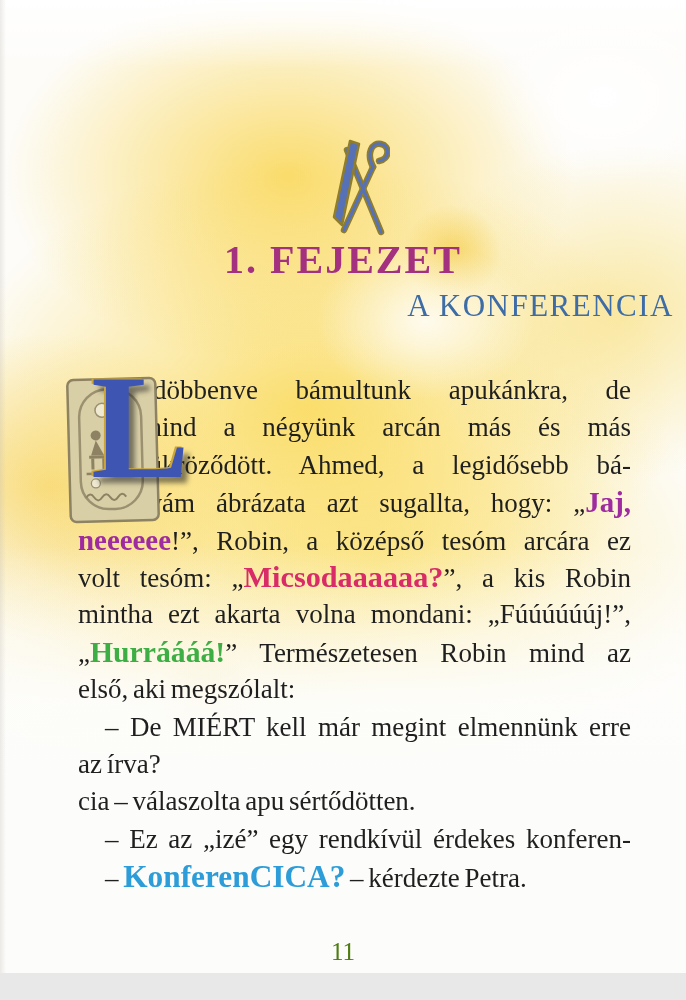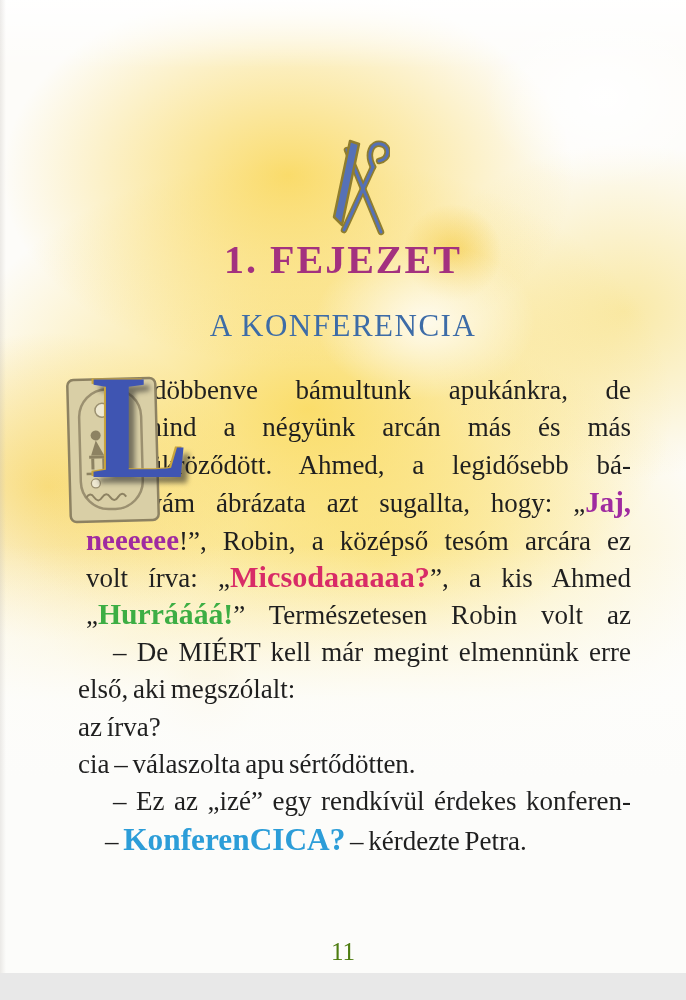--- a/index.html
+++ b/index.html
@@ -30,27 +30,27 @@
       radial-gradient(ellipse 340px 210px at 20% 66%, rgba(250,230,152,0.55), rgba(250,230,152,0) 75%);
   }
   
   .page::after{
     content:"";position:absolute;inset:0;pointer-events:none;
     background:linear-gradient(to right, rgba(190,185,180,0.28) 0px, rgba(190,185,180,0) 6px);
   }
   .hdr-icon{position:absolute;left:316px;top:136px;width:74px;height:102px;z-index:2;}
   .centered{position:absolute;left:12px;width:662px;text-align:center;z-index:2;}
   .chapter-title{top:236px;font-size:40px;font-weight:bold;color:var(--title);letter-spacing:2px;}
-  .chapter-subtitle{top:308px;font-size:31px;font-weight:normal;color:var(--subtitle);letter-spacing:1.5px;}
+  .chapter-subtitle{top:288px;font-size:31px;font-weight:normal;color:var(--subtitle);letter-spacing:1.5px;text-align:right;}
   .body-text{
     position:absolute;left:78px;top:372px;width:553px;z-index:2;
     font-size:27px;color:var(--body);
   }
   .line{height:37.4px;line-height:37.4px;word-spacing:-2px;white-space:nowrap;}
-  .line.just{white-space:normal;text-align:justify;text-align-last:justify;margin-left:8px;}
+  .line.just{white-space:normal;text-align:justify;text-align-last:justify;}
   .line.ind-drop{margin-left:63px;}
   .line.ind-dialogue{padding-left:27px;}
   .em{font-weight:bold;font-size:1.07em;}
   .em.magenta{color:var(--magenta);}
   .em.crimson{color:var(--crimson);font-size:1.12em;}
   .em.green{color:var(--green);font-size:1.1em;}
   .em.blue{color:var(--blue);font-size:1.16em;}
   .dropcap{position:absolute;left:-13px;top:3px;width:96px;height:150px;z-index:3;}
   .dropcap svg{position:absolute;left:0;top:0;}
   .dropcap-letter{
@@ -104,24 +104,25 @@
         </g>
       </svg>
       <span class="dropcap-letter">L</span>
     </div>
 
   <div class="line just ind-drop"><span>edöbbenve bámultunk apukánkra, de</span></div>
       <div class="line just ind-drop"><span>mind a négyünk arcán más és más</span></div>
       <div class="line just ind-drop"><span>tükröződött. Ahmed, a legidősebb bá-</span></div>
       <div class="line just ind-drop"><span>tyám ábrázata azt sugallta, hogy: „</span><span class="em magenta">Jaj,</span></div>
       <div class="line just"><span class="em magenta">neeeeee</span><span>!”, Robin, a középső tesóm arcára ez</span></div>
-      <div class="line just"><span>volt írva: „</span><span class="em crimson">Micsodaaaaaa?</span><span>”, a kis Ahmed</span></div>
-      <div class="line just"><span>„</span><span class="em green">Hurráááá!</span><span>” Természetesen Robin volt az</span></div>
+      <div class="line just"><span>volt tesóm: „</span><span class="em crimson">Micsodaaaaaa?</span><span>”, a kis Robin</span></div>
+      <div class="line just"><span>mintha ezt akarta volna mondani: „Fúúúúúúj!”,</span></div>
+      <div class="line just"><span>„</span><span class="em green">Hurráááá!</span><span>” Természetesen Robin mind az</span></div>
+      <div class="line"><span>első, aki megszólalt:</span></div>
       <div class="line just ind-dialogue"><span>– De MIÉRT kell már megint elmennünk erre</span></div>
-      <div class="line"><span>első, aki megszólalt:</span></div>
       <div class="line"><span>az írva?</span></div>
       <div class="line"><span>cia – válaszolta apu sértődötten.</span></div>
       <div class="line just ind-dialogue"><span>– Ez az „izé” egy rendkívül érdekes konferen-</span></div>
       <div class="line ind-dialogue"><span>– </span><span class="em blue">KonferenCICA?</span><span> – kérdezte Petra.</span></div>
     </div>
 
   <div class="centered page-number">11</div>
 </div>
 
 </body></html>

